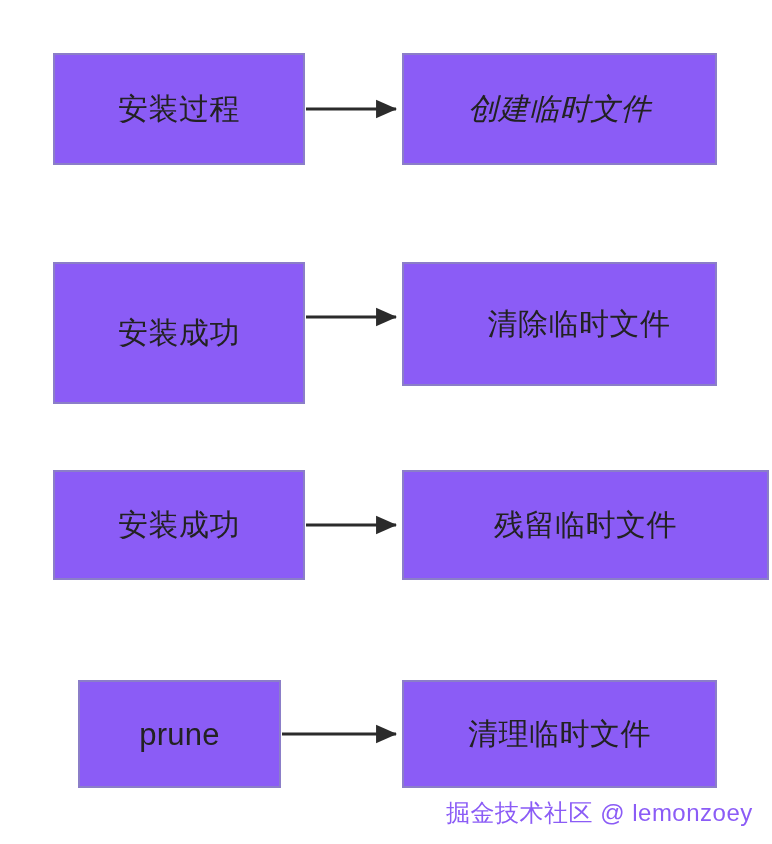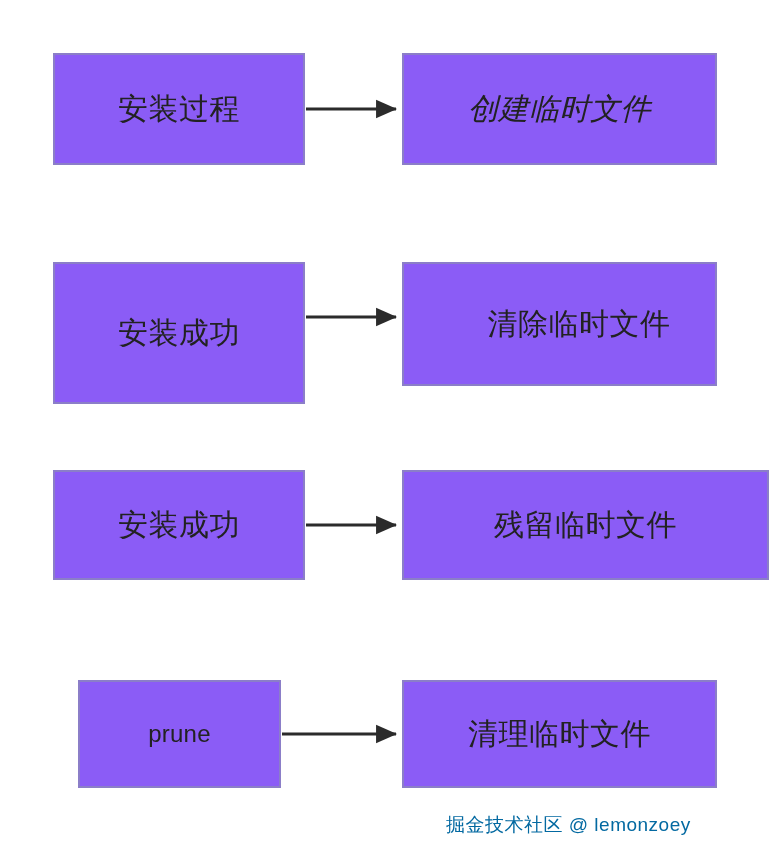--- a/index.html
+++ b/index.html
@@ -36,40 +36,39 @@
 
   .node-label {
     font-size: 30px;
     line-height: 1;
     letter-spacing: 0.5px;
     white-space: nowrap;
     color: #222222;
   }
 
   .node-label.latin {
-    font-size: 24px;
+    font-size: 31px;
     letter-spacing: 0.2px;
   }
 
   .edge-layer {
     position: absolute;
     left: 0;
     top: 0;
     width: 772px;
     height: 844px;
     pointer-events: none;
   }
 
   .watermark {
     position: absolute;
-    font-size: 19px;
-    color: #0369a1;
+    font-size: 24px;
+    color: #8b5cf6;
     white-space: nowrap;
     letter-spacing: 0.5px;
-    margin-top: 15px;
   }
 </style>
 </head>
 <body>
 
 <div id="diagram-canvas">
 
   <div class="node" style="left:53px; top:53px; width:252px; height:112px;">
     <span class="node-label">安装过程</span>
   </div>

